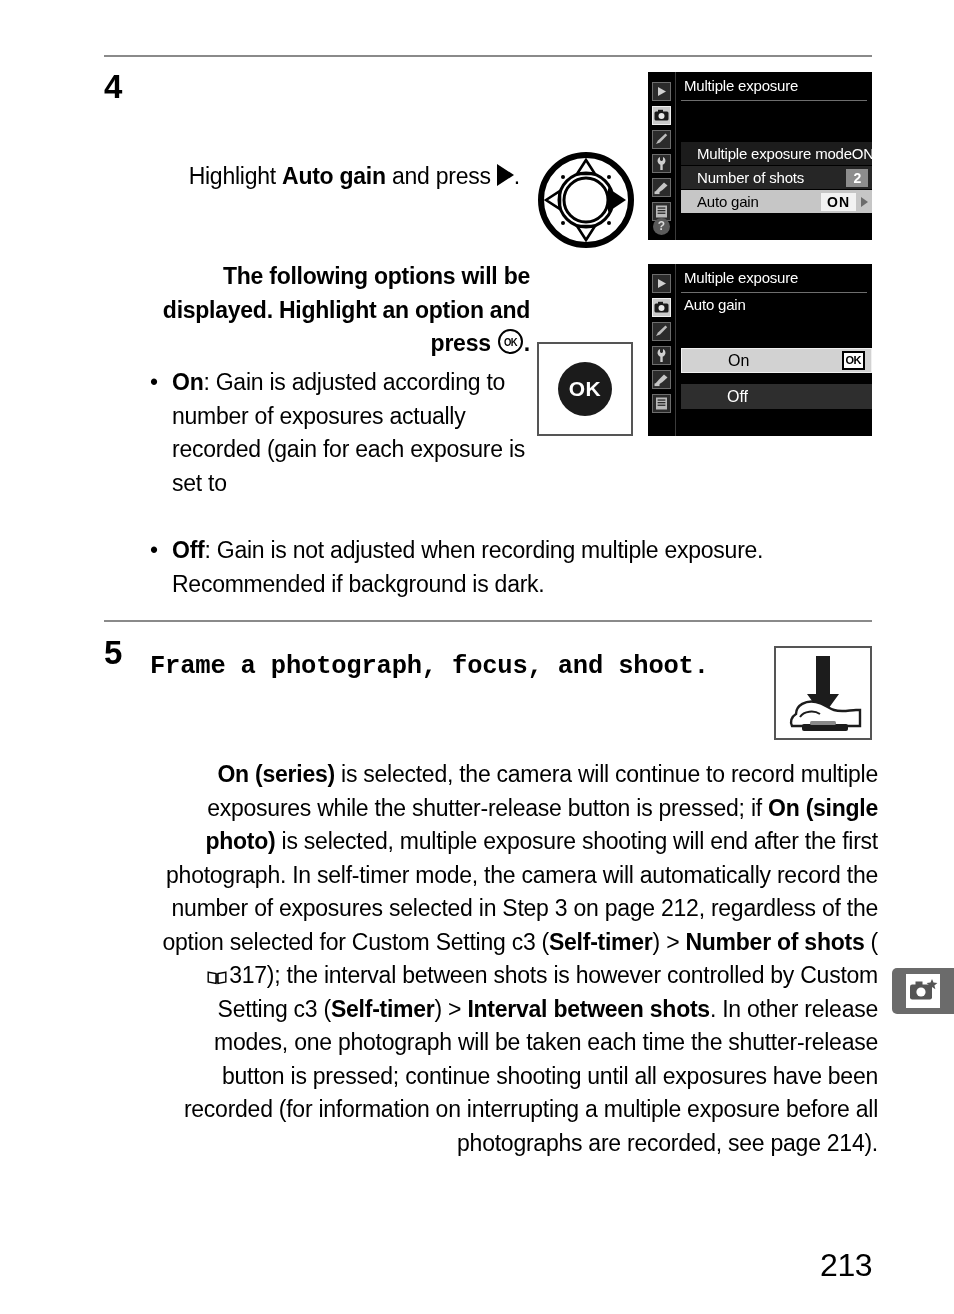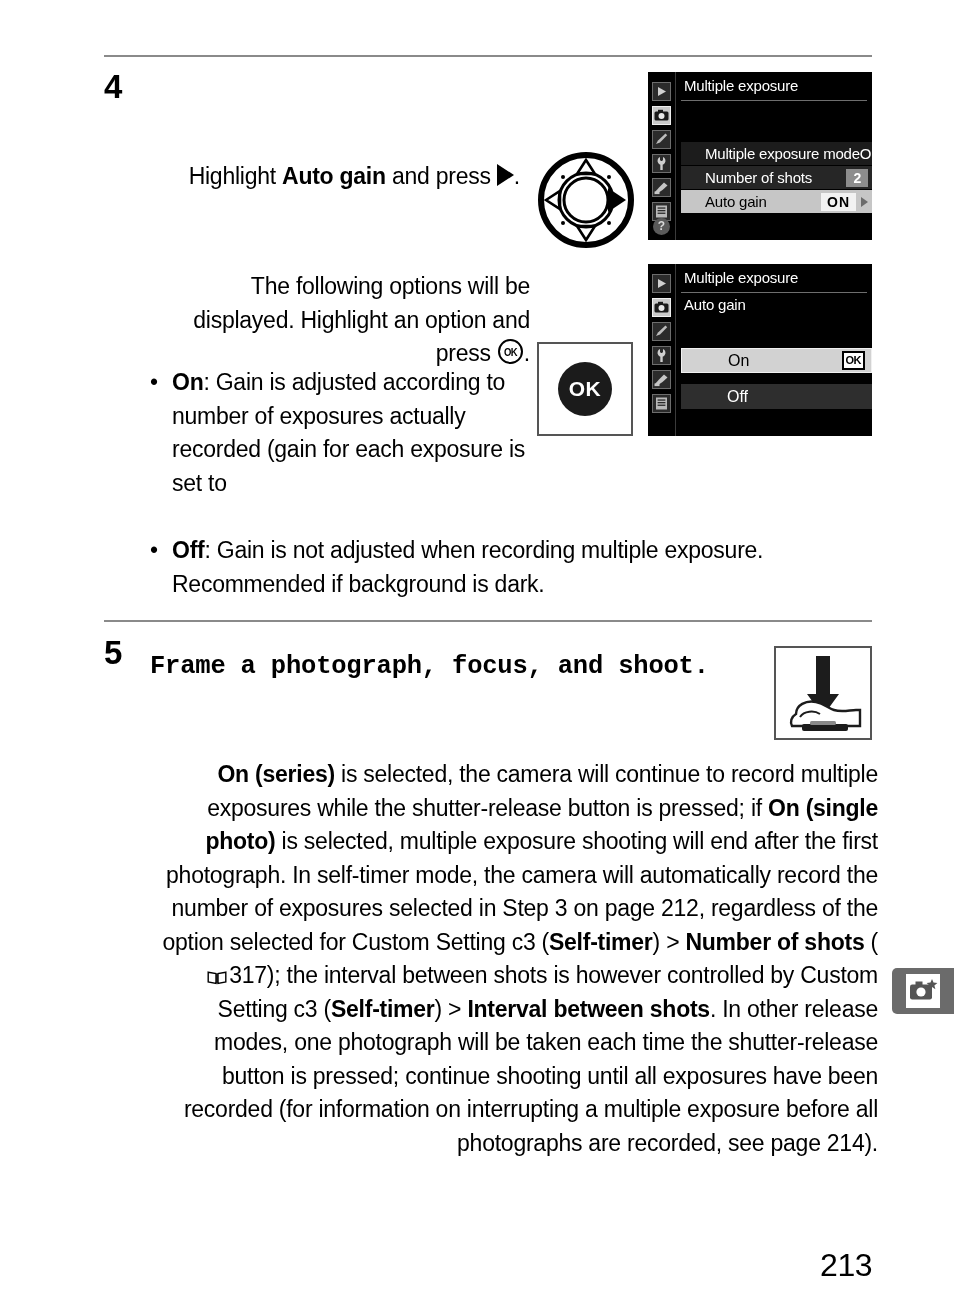--- a/index.html
+++ b/index.html
@@ -188,21 +188,21 @@
   .menu-row {
     position: absolute;
     height: 23px;
     box-sizing: border-box;
     font-size: 15px;
     letter-spacing: -0.2px;
     display: flex;
     align-items: center;
   }
   .menu-row .label {
-    padding-left: 24px;
+    padding-left: 16px;
     flex: 1;
     white-space: nowrap;
   }
   .menu-row .value {
     padding-right: 4px;
     white-space: nowrap;
     display: flex;
     align-items: center;
     gap: 1px;
   }
@@ -316,21 +316,21 @@
   <div class="rule" id="rule-top"></div>
   <div class="rule" id="rule-mid"></div>
 
   <div class="step-num" style="left:104px; top:70px;">4</div>
 
 
   <div class="body-text" style="left:150px; top:160px; width:370px;">
     <span>Highlight </span><b>Auto gain</b><span> and press </span><span class="tri-right"></span><span>.</span>
   </div>
 
-  <div class="body-text" style="left:150px; top:270px; width:380px;">
+  <div class="body-text" style="left:150px; top:260px; width:380px;font-weight:bold;">
     <span>The following options will be displayed.  Highlight an option and press </span><span class="ok-glyph"></span><span>.</span>
   </div>
 
   <div class="bullet-row" style="left:150px; top:366px; width:380px;">
     <span class="bullet-dot">•</span>
     <span class="bullet-body"><b>On</b><span>: Gain is adjusted according to number of exposures actually recorded (gain for each exposure is set to </span></span>
   </div>
 
 
   <div class="bullet-row" style="left:150px; top:534px; width:728px;">

